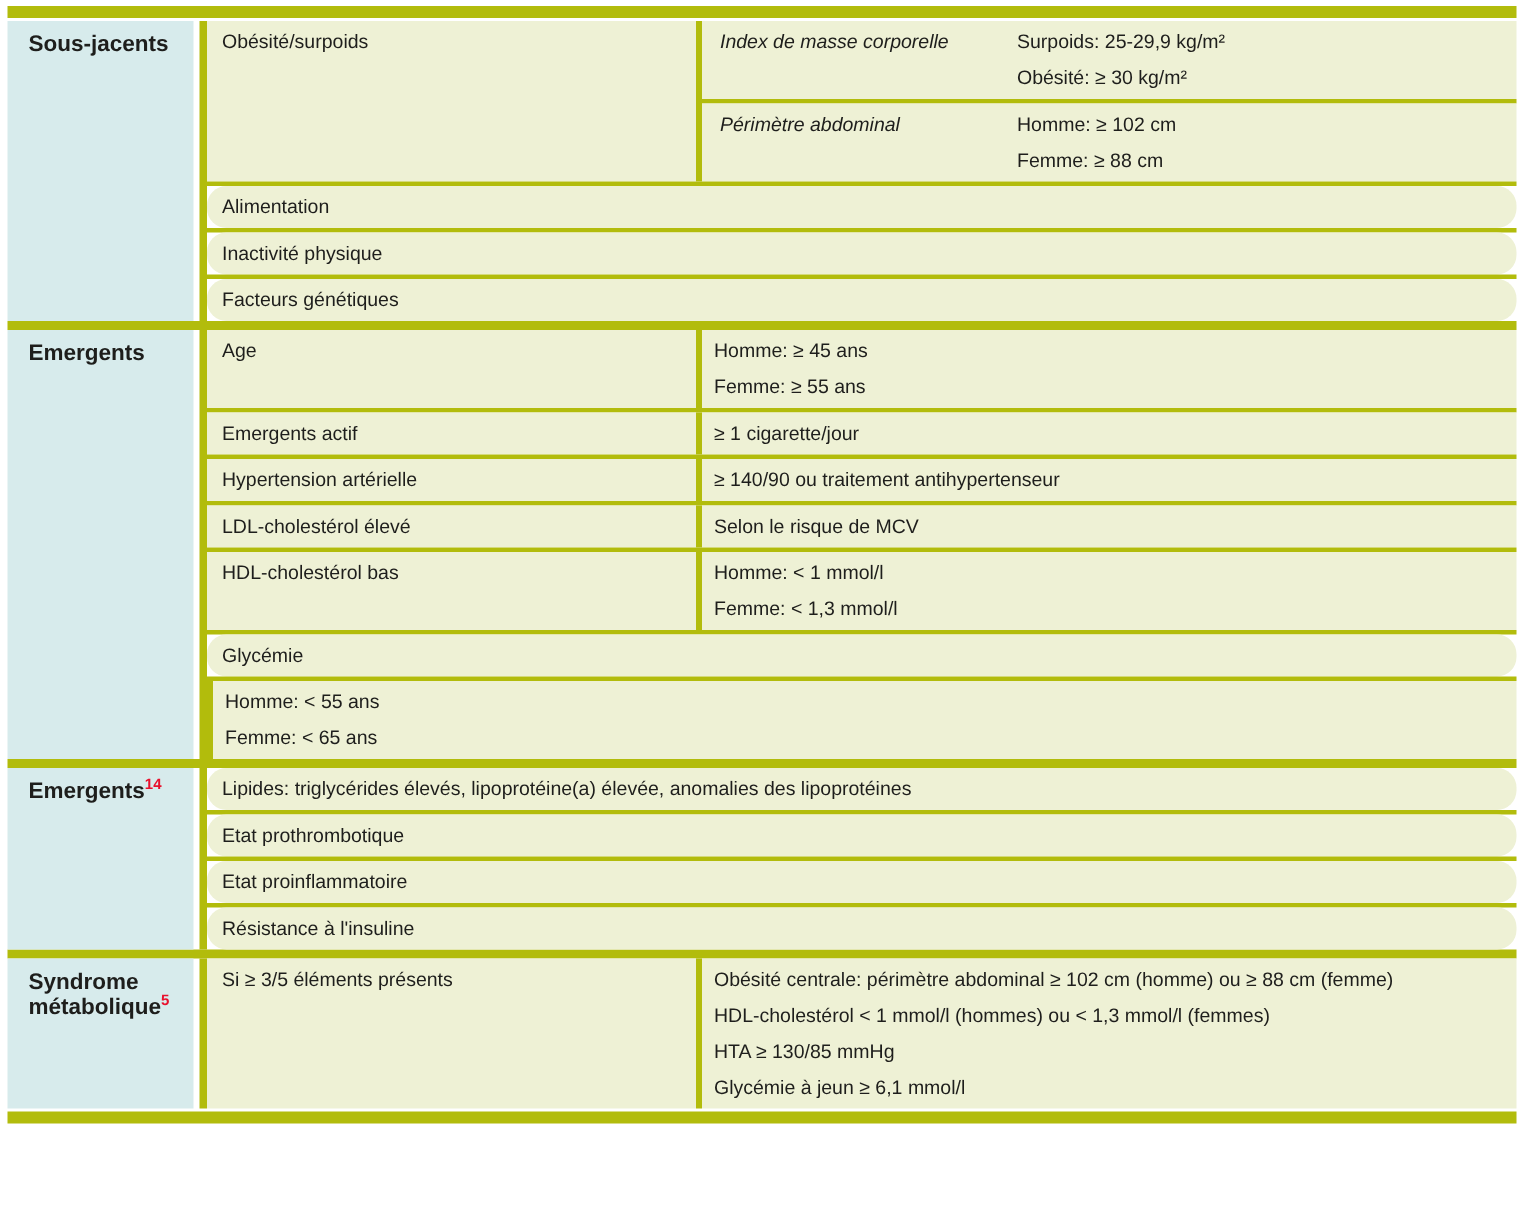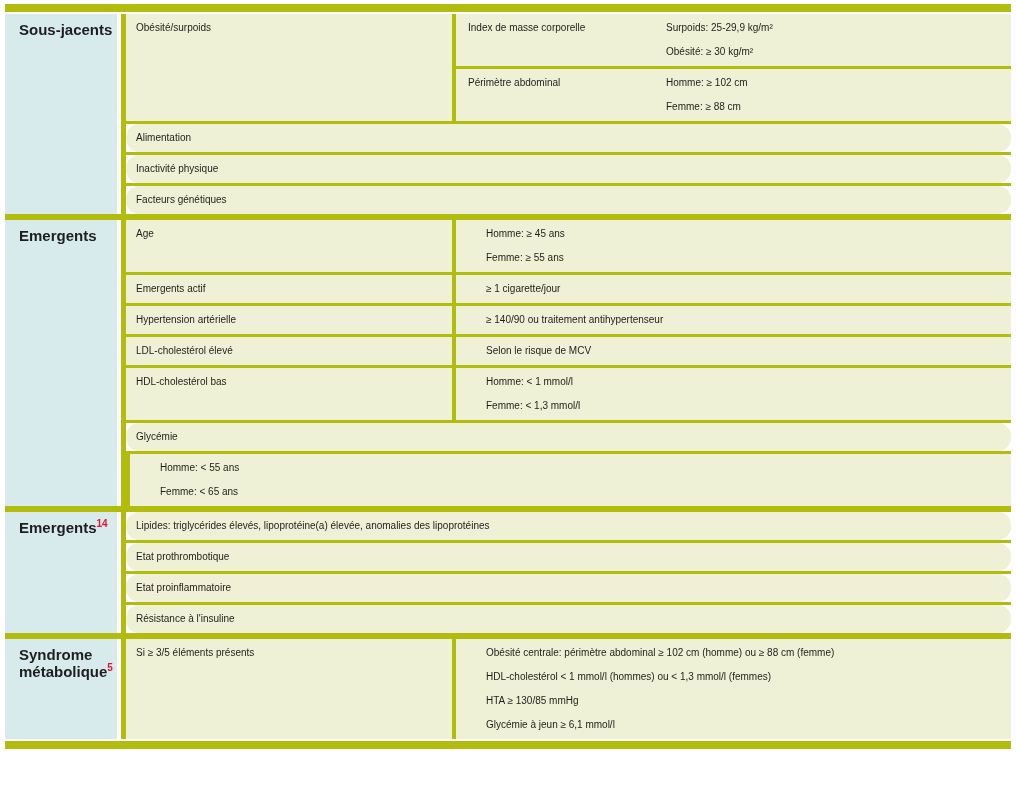--- a/index.html
+++ b/index.html
@@ -2,36 +2,36 @@
 <html><head>
 <meta charset="utf-8">
 <style>
   html,body { margin:0; padding:0; background:#ffffff; }
   body { font-family:"Liberation Sans", sans-serif; color:#1e1e1c; }
   .page { width:1016px; height:804px; box-sizing:border-box; padding:4px 5px 6px 5px; background:#ffffff; overflow:hidden; }
   .bar { height:8px; background:#b2bc0c; }
   .tbody { margin:2px 0; }
   .sep { height:6px; background:#b2bc0c; }
   .section { display:flex; align-items:stretch; }
-  .head { width:112px; box-sizing:border-box; background:#d7ebec; padding:7px 4px 4px 14px;
+  .head { width:124px; box-sizing:border-box; background:#d7ebec; padding:7px 4px 4px 14px;
           font-weight:bold; font-size:15px; line-height:17px; }
   .gap { width:4px; background:transparent; }
   .vbar { width:5px; background:#b2bc0c; }
   .rows { flex:1; display:flex; flex-direction:column; min-width:0; }
   .hline { height:3px; background:#b2bc0c; }
   .row { display:flex; flex:1; }
   .cell { background:#eef1d5; box-sizing:border-box; }
   .cell.full { flex:1; padding:2px 6px 2px 10px;border-radius:13px; }
   .cell.left { width:326px; padding:2px 6px 2px 10px; }
   .vline { width:4px; background:#b2bc0c; }
-  .cell.right { flex:1; padding:2px 6px 2px 30px; }
-  .line { line-height:24px; font-size:10px; white-space:nowrap; }
+  .cell.right { flex:1; padding:2px 6px 2px 8px; }
+  .line { line-height:24px; font-size:13px; white-space:nowrap; }
   .group-stack { flex:1; display:flex; flex-direction:column; }
   .sub-cell { flex:1; display:flex; background:#eef1d5; padding:2px 6px 2px 12px; box-sizing:border-box; }
-  .sub-label { width:198px; flex:0 0 198px; }
+  .sub-label { width:198px; flex:0 0 198px;font-style:italic; }
   sup.ref { color:#e8112d; font-size:10px; font-weight:bold; line-height:0; }
 </style>
 </head>
 <body>
 
 <div class="page">
   <div class="bar"></div>
   <div class="tbody" id="tbl-sections">
       <div class="section">
         <div class="head"><span>Sous-jacents</span></div>

